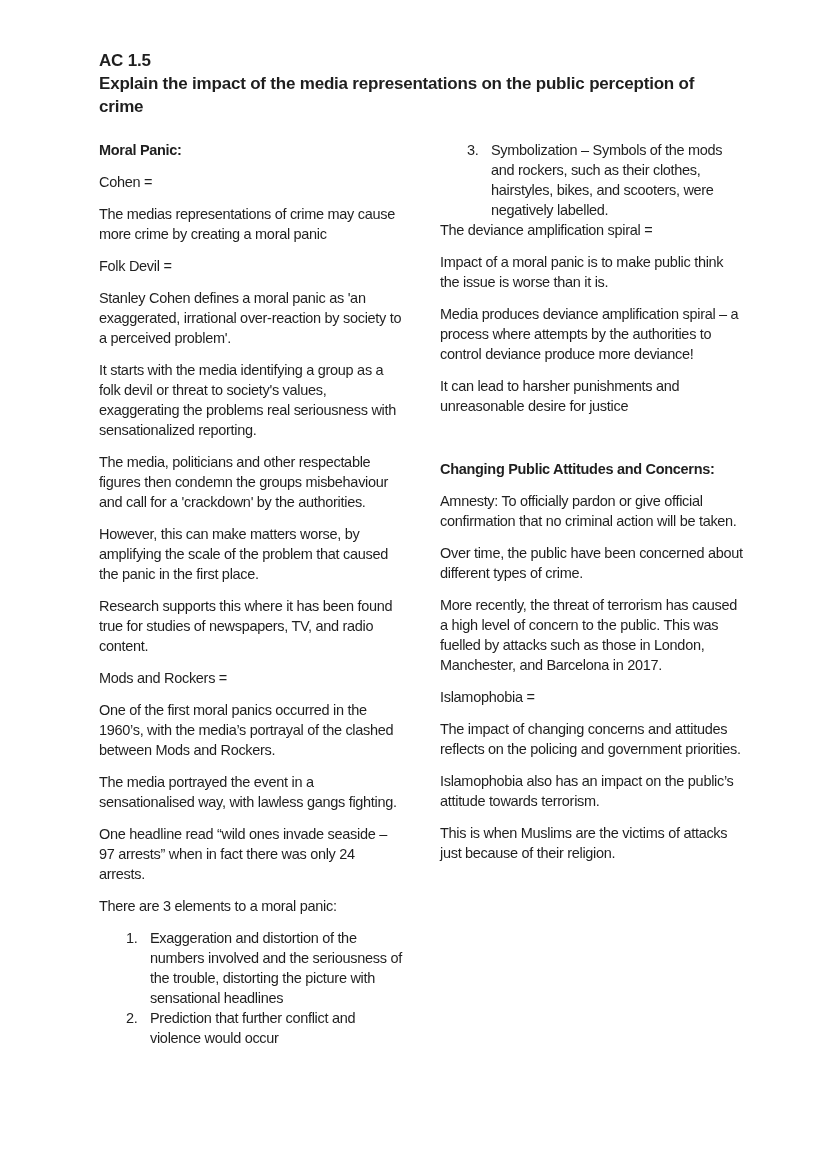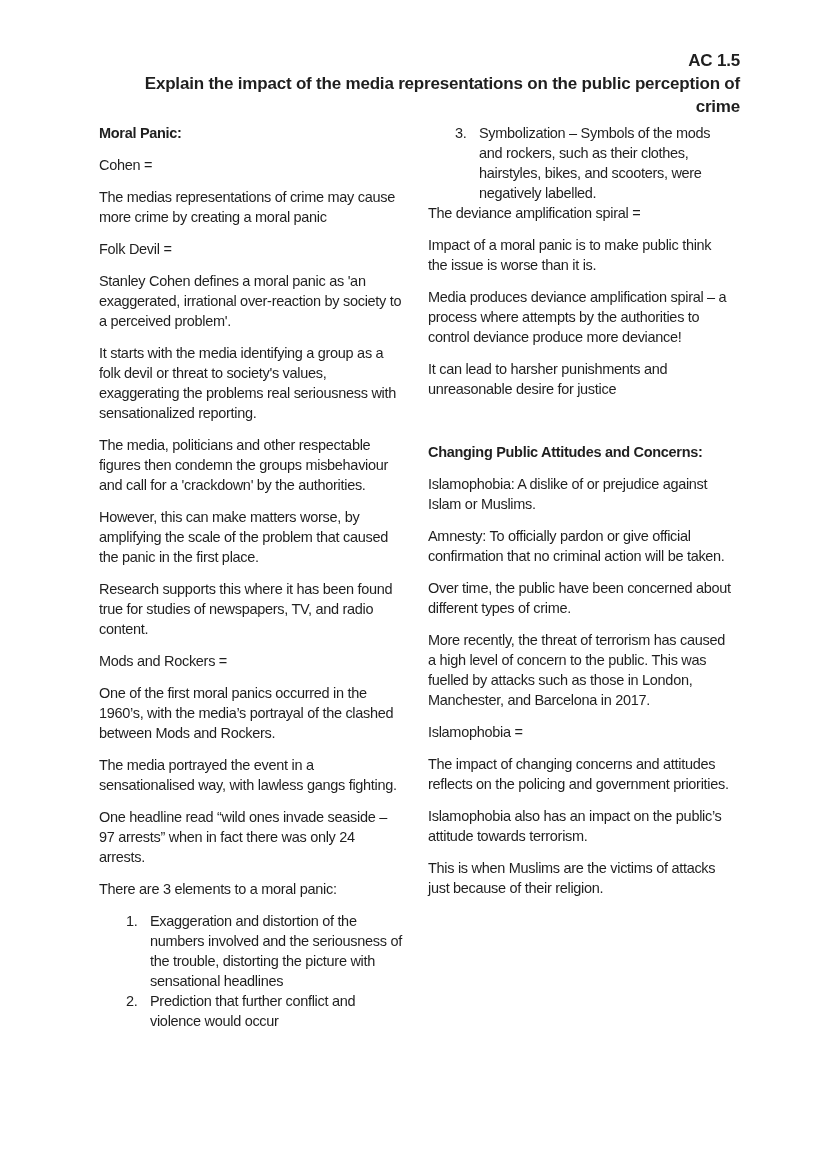--- a/index.html
+++ b/index.html
@@ -16,33 +16,33 @@
     font-family: "Liberation Sans", sans-serif;
     overflow: hidden;
   }
   .content {
     position: absolute;
     left: 99px;
     top: 49px;
     width: 641px;
   }
   .title-block {
-    text-align: right;
+    text-align: left;
     font-weight: bold;
     font-size: 17px;
     line-height: 23px;
     letter-spacing: -0.2px;
   }
   .title-line {
     white-space: nowrap;
   }
   .columns {
     display: flex;
-    gap: 24px;
-    margin-top: 5px;
+    gap: 36px;
+    margin-top: 22px;
   }
   .col {
     width: 305px;
     flex: 0 0 305px;
     font-size: 14.5px;
     line-height: 20px;
     letter-spacing: -0.3px;
   }
   .col p.para,
   .col p.heading {
@@ -110,21 +110,20 @@
           <div class="list-item">
             <span class="li-num">3.</span>
             <span class="li-text">Symbolization – Symbols of the mods and rockers, such as their clothes, hairstyles, bikes, and scooters, were negatively labelled.</span>
           </div>
           <p class="para">The deviance amplification spiral =</p>
           <p class="para">Impact of a moral panic is to make public think the issue is worse than it is.</p>
           <p class="para">Media produces deviance amplification spiral – a process where attempts by the authorities to control deviance produce more deviance!</p>
           <p class="para">It can lead to harsher punishments and unreasonable desire for justice</p>
           <div class="spacer"></div>
           <p class="heading">Changing Public Attitudes and Concerns:</p>
-          <p class="para">Islamophobia: A dislike of or prejudice against Islam or Muslims.</p>
           <p class="para">Amnesty: To officially pardon or give official confirmation that no criminal action will be taken.</p>
           <p class="para">Over time, the public have been concerned about different types of crime.</p>
           <p class="para">More recently, the threat of terrorism has caused a high level of concern to the public. This was fuelled by attacks such as those in London, Manchester, and Barcelona in 2017.</p>
           <p class="para">Islamophobia =</p>
           <p class="para">The impact of changing concerns and attitudes reflects on the policing and government priorities.</p>
           <p class="para">Islamophobia also has an impact on the public’s attitude towards terrorism.</p>
           <p class="para">This is when Muslims are the victims of attacks just because of their religion.</p>
         </div>
     </div>
 

